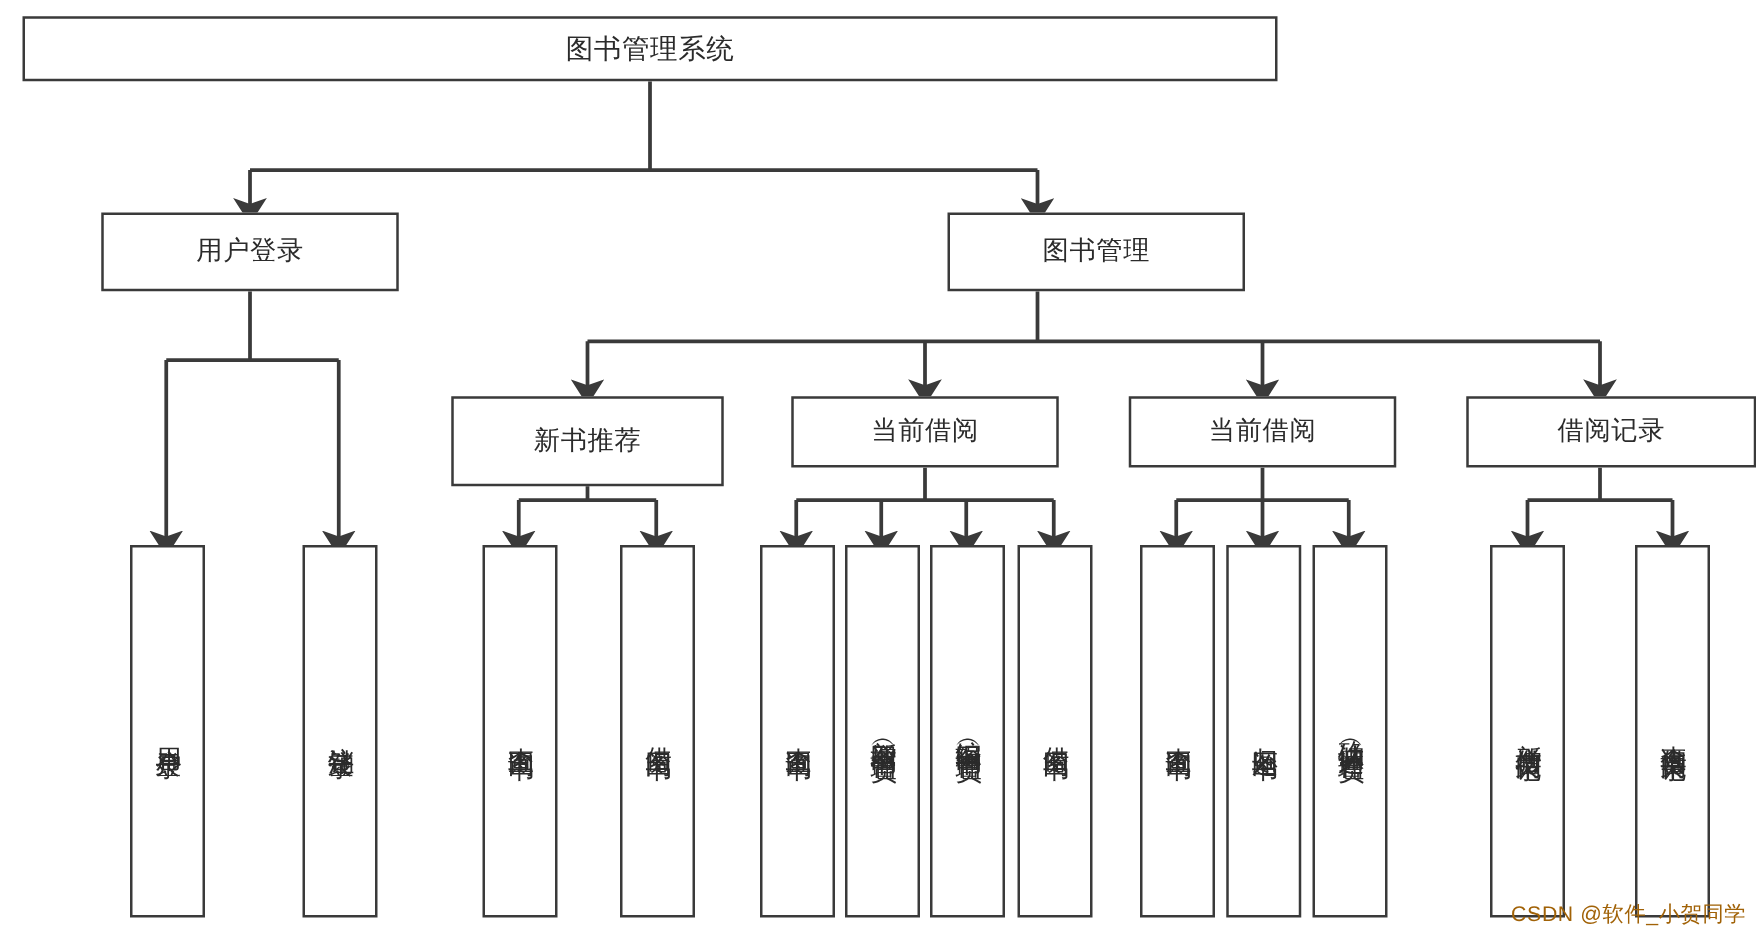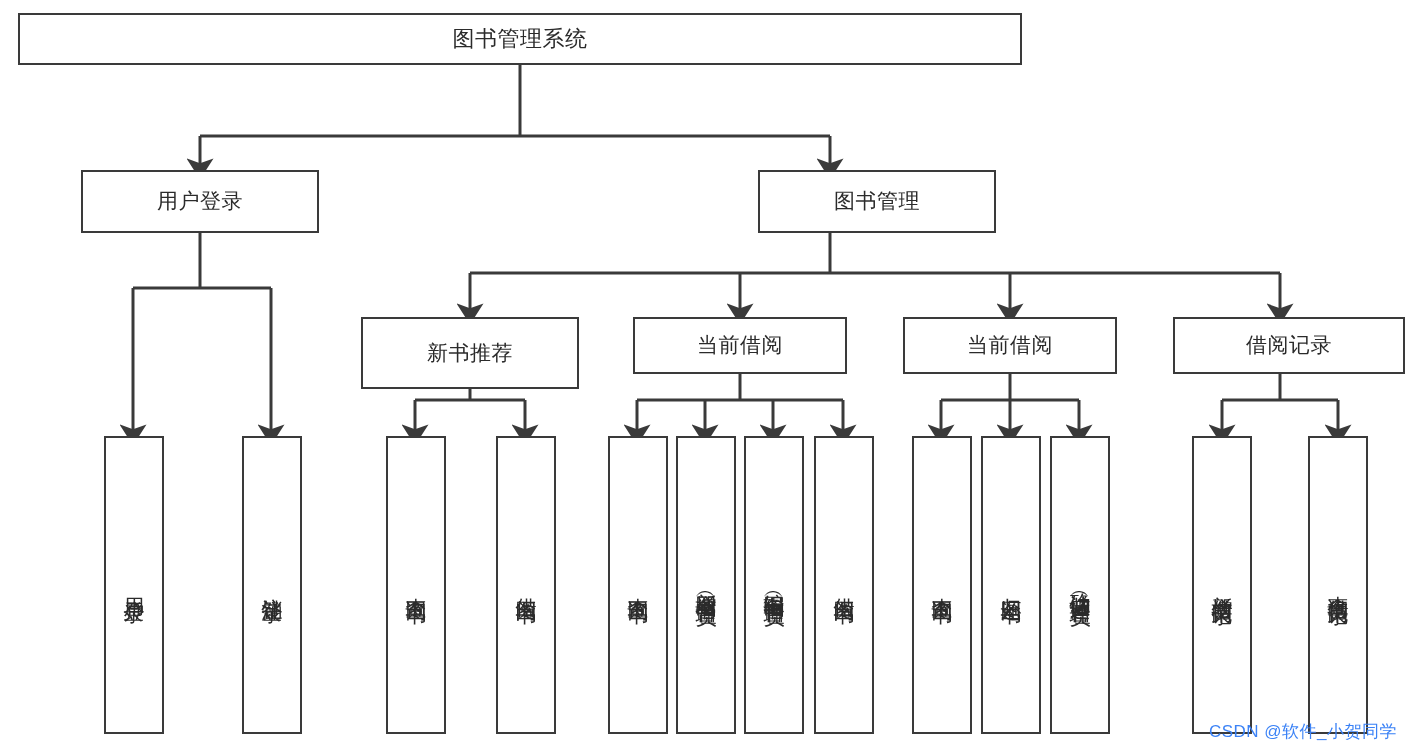--- a/index.html
+++ b/index.html
@@ -58,21 +58,21 @@
     top: 0;
     width: 1405px;
     height: 747px;
     pointer-events: none;
   }
   .watermark {
     position: absolute;
     right: 8px;
     bottom: 4px;
     font-size: 17px;
-    color: #3b82f6;
+    color: #a16207;
     white-space: nowrap;
     letter-spacing: 0.5px;
   }
 </style>
 </head>
 <body>
 
 <div id="canvas">
 
   <svg class="edges" viewBox="0 0 1405 747">

